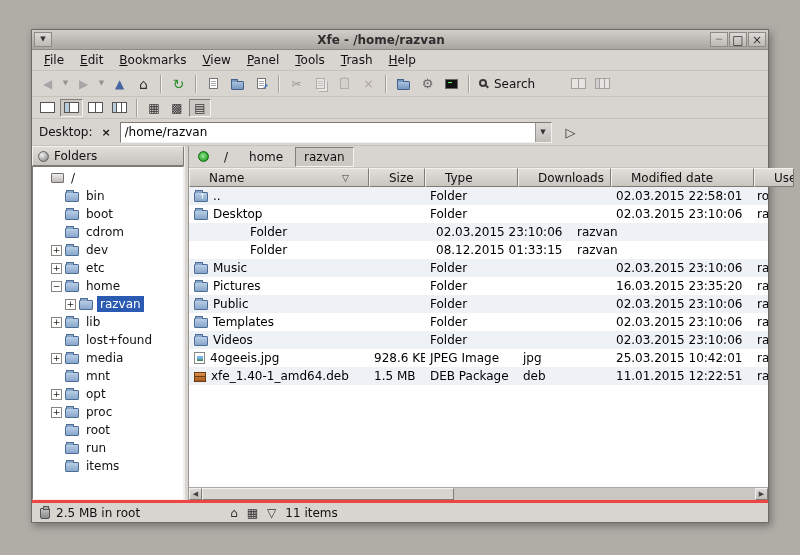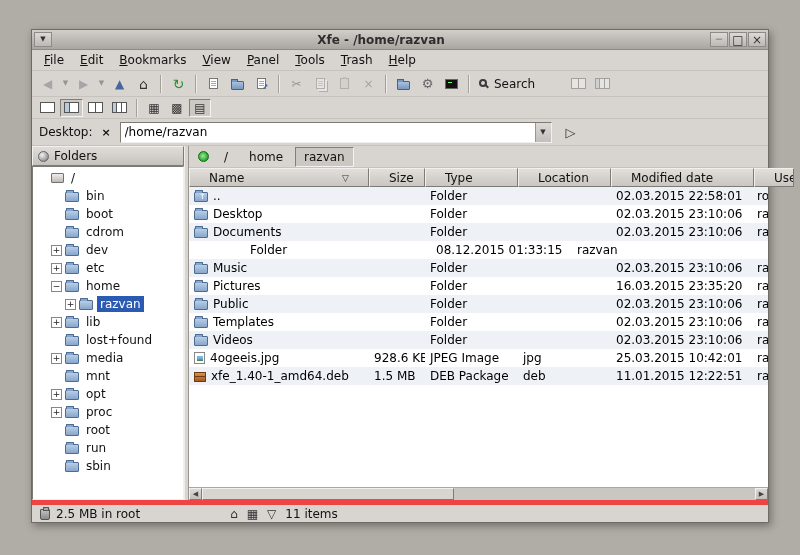--- a/index.html
+++ b/index.html
@@ -144,21 +144,21 @@
   .fcell.fuser { flex:1 1 auto; min-width:0; padding:0 3px; }
 
   .hscroll { height:13px; flex:none; display:flex; align-items:stretch; background:#cac6c1; border-top:1px solid #aba7a2; }
   .sbtn { width:13px; flex:none; display:flex; align-items:center; justify-content:center;
           background:linear-gradient(#dcd9d6,#c2beba); border:1px solid; border-color:#f2f0ee #7e7a74 #7e7a74 #f2f0ee; }
   .strack { flex:1; position:relative; }
   .sthumb { position:absolute; left:0; top:0; bottom:0; width:252px; background:#d8d4d0;
             border:1px solid; border-color:#f2f0ee #7e7a74 #7e7a74 #f2f0ee; }
 
   .statusbar { height:22px; flex:none; display:flex; align-items:center; gap:6px; padding:0 8px;
-               border-top:5px solid #ef4444; background:#d8d4d0; }
+               border-top:3px solid #ef4444; background:#d8d4d0; }
   .strash { width:10px; height:11px; display:inline-block; position:relative; margin-top:2px;
             background:linear-gradient(#c2c2c2,#8a8a8a); border:1px solid #555; border-radius:1px 1px 2px 2px; }
   .strash::before { content:""; position:absolute; top:-3px; left:2px; width:4px; height:2px; background:#aaa; border:1px solid #555; }
   .sb-group { display:flex; align-items:center; gap:9px; margin-left:84px; }
   .sb-ic { display:flex; align-items:center; }
   .sb-ic .g { font-size:12px; color:#333; }
 </style>
 </head>
 <body>
 
@@ -469,21 +469,21 @@
           <div class="tree-row">
             <span class="indent" style="width:17px"></span>
             <span class="exp-sp"></span>
             <span class="fi fi-folder"></span>
             <span class="lab">run</span>
           </div>
           <div class="tree-row">
             <span class="indent" style="width:17px"></span>
             <span class="exp-sp"></span>
             <span class="fi fi-folder"></span>
-            <span class="lab">sbin</span>
+            <span class="lab">items</span>
           </div>
         </div>
     </div>
 
     <div class="splitter"></div>
 
     <div class="right-pane">
       <div class="pathbar" id="pathbar">
           <span class="pp-up">
             <span class="ball green"></span>
@@ -497,21 +497,21 @@
             <span>Name</span>
             <span class="sortglyph">▽</span>
           </div>
           <div class="col-h" style="width:56px">
             <span>Size</span>
           </div>
           <div class="col-h" style="width:93px">
             <span>Type</span>
           </div>
           <div class="col-h" style="width:93px">
-            <span>Location</span>
+            <span>Downloads</span>
           </div>
           <div class="col-h" style="width:143px">
             <span>Modified date</span>
           </div>
           <div class="col-h flexcol" style="">
             <span>User</span>
           </div>
         </div>
       <div class="files" id="files">
           <div class="frow alt">
@@ -530,24 +530,20 @@
               <span class="fi fi-folder"></span>
               <span>Desktop</span>
             </div>
             <div class="fcell" style="width:56px"></div>
             <div class="fcell" style="width:93px">Folder</div>
             <div class="fcell" style="width:93px"></div>
             <div class="fcell" style="width:143px">02.03.2015 23:10:06</div>
             <div class="fcell fuser">razvan</div>
           </div>
           <div class="frow alt">
-            <div class="fcell fname" style="width:180px">
-              <span class="fi fi-folder"></span>
-              <span>Documents</span>
-            </div>
             <div class="fcell" style="width:56px"></div>
             <div class="fcell" style="width:93px">Folder</div>
             <div class="fcell" style="width:93px"></div>
             <div class="fcell" style="width:143px">02.03.2015 23:10:06</div>
             <div class="fcell fuser">razvan</div>
           </div>
           <div class="frow">
             <div class="fcell" style="width:56px"></div>
             <div class="fcell" style="width:93px">Folder</div>
             <div class="fcell" style="width:93px"></div>

